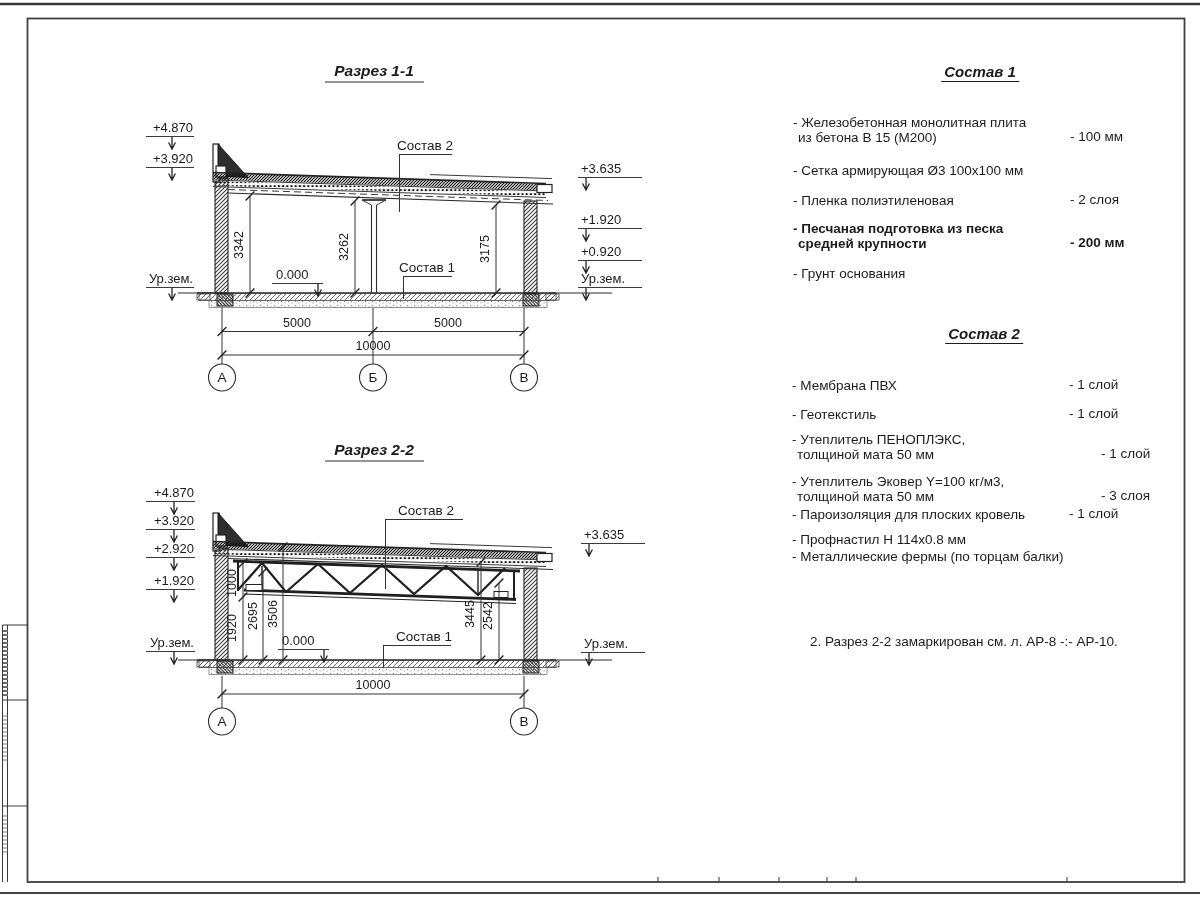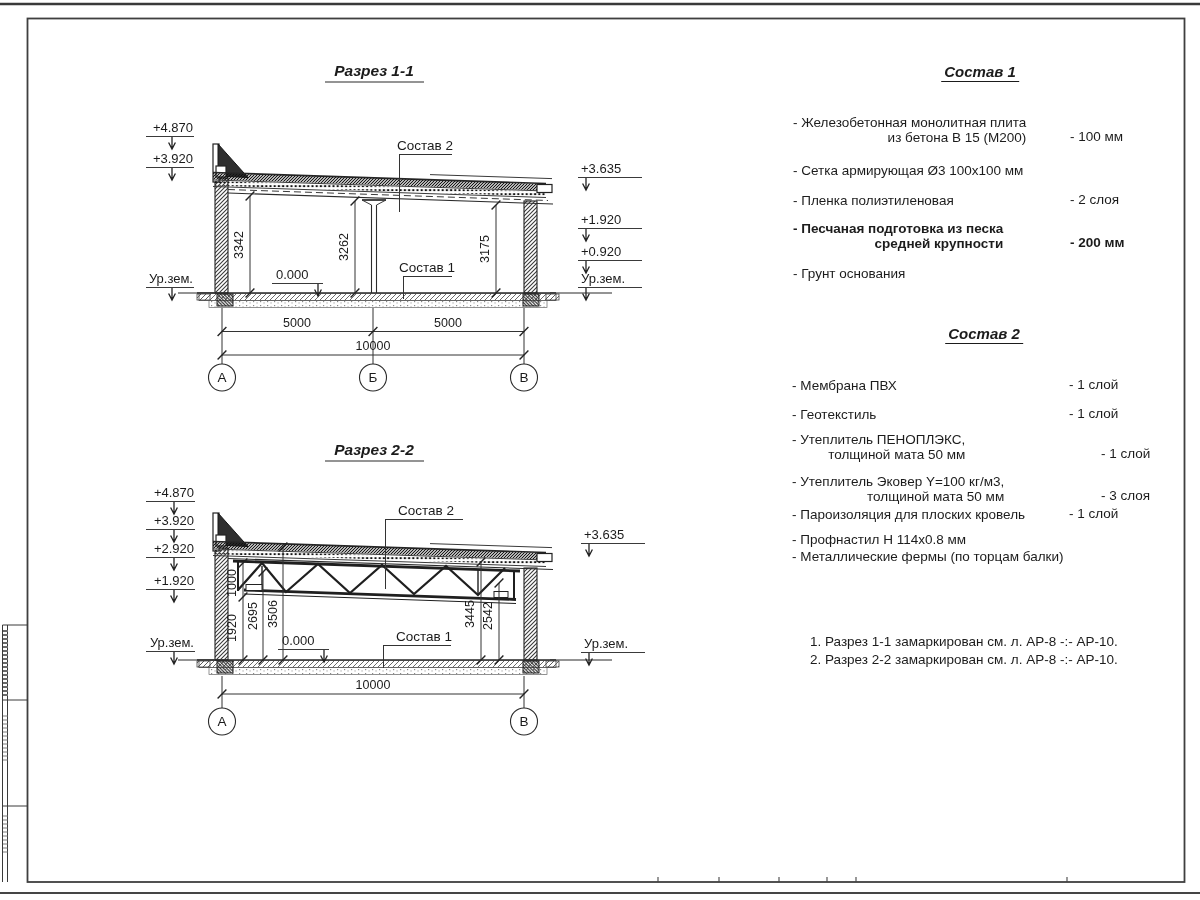--- a/index.html
+++ b/index.html
@@ -16,22 +16,22 @@
   .ln2{stroke:#262626;stroke-width:1.7;fill:none;}
   .thin{stroke:#3a3a3a;stroke-width:1;fill:none;}
   .dimln{stroke:#333;stroke-width:1;fill:none;}
   .lead{stroke:#333;stroke-width:1;fill:none;}
   .truss{stroke:#1f1f1f;fill:none;}
   .frame{stroke:#3f3f3f;fill:none;}
   
   .complist{position:absolute;width:350px;font-size:13.5px;line-height:15px;}
   .sec-h{position:absolute;top:4px;white-space:nowrap;font-style:italic;font-weight:700;
     font-size:15px;border-bottom:1.4px solid #1b1b1b;padding:0 3px 2px 3px;transform:translateX(-50%);}
-  .item{position:absolute;white-space:nowrap;text-align:right;}
-  .item .l2{margin-left:11px;}
+  .item{position:absolute;white-space:nowrap;}
+  .item .l2{margin-left:5px;}
   .item .l2:empty{display:none;}
   .item .val{position:absolute;bottom:1px;white-space:nowrap;}
   .val-a{left:277px;}
   .val-b{left:309px;}
   .notes{position:absolute;left:810px;top:633px;font-size:13.5px;line-height:17.5px;white-space:nowrap;}
   .stampsmudge{position:absolute;width:5px;background:repeating-linear-gradient(
      to bottom,#6b6b6b 0 2px,transparent 2px 4px);}
 </style>
 </head>
 <body>
@@ -414,17 +414,16 @@
     <span class="val val-a"></span>
   </div>
   <div class="item" style="top:227px;left:0;">
     <div class="l1">- Металлические фермы (по торцам балки)</div>
 
     <span class="val val-a"></span>
   </div>
 </div>
 
 <div class="notes">
-  <div>1. Разрез 1-1 замаркирован см. л. АР-8 -:- АР-10.</div>
   <div>2. Разрез 2-2 замаркирован см. л. АР-8 -:- АР-10.</div>
 </div>
 
 </div>
 
 </body></html>

